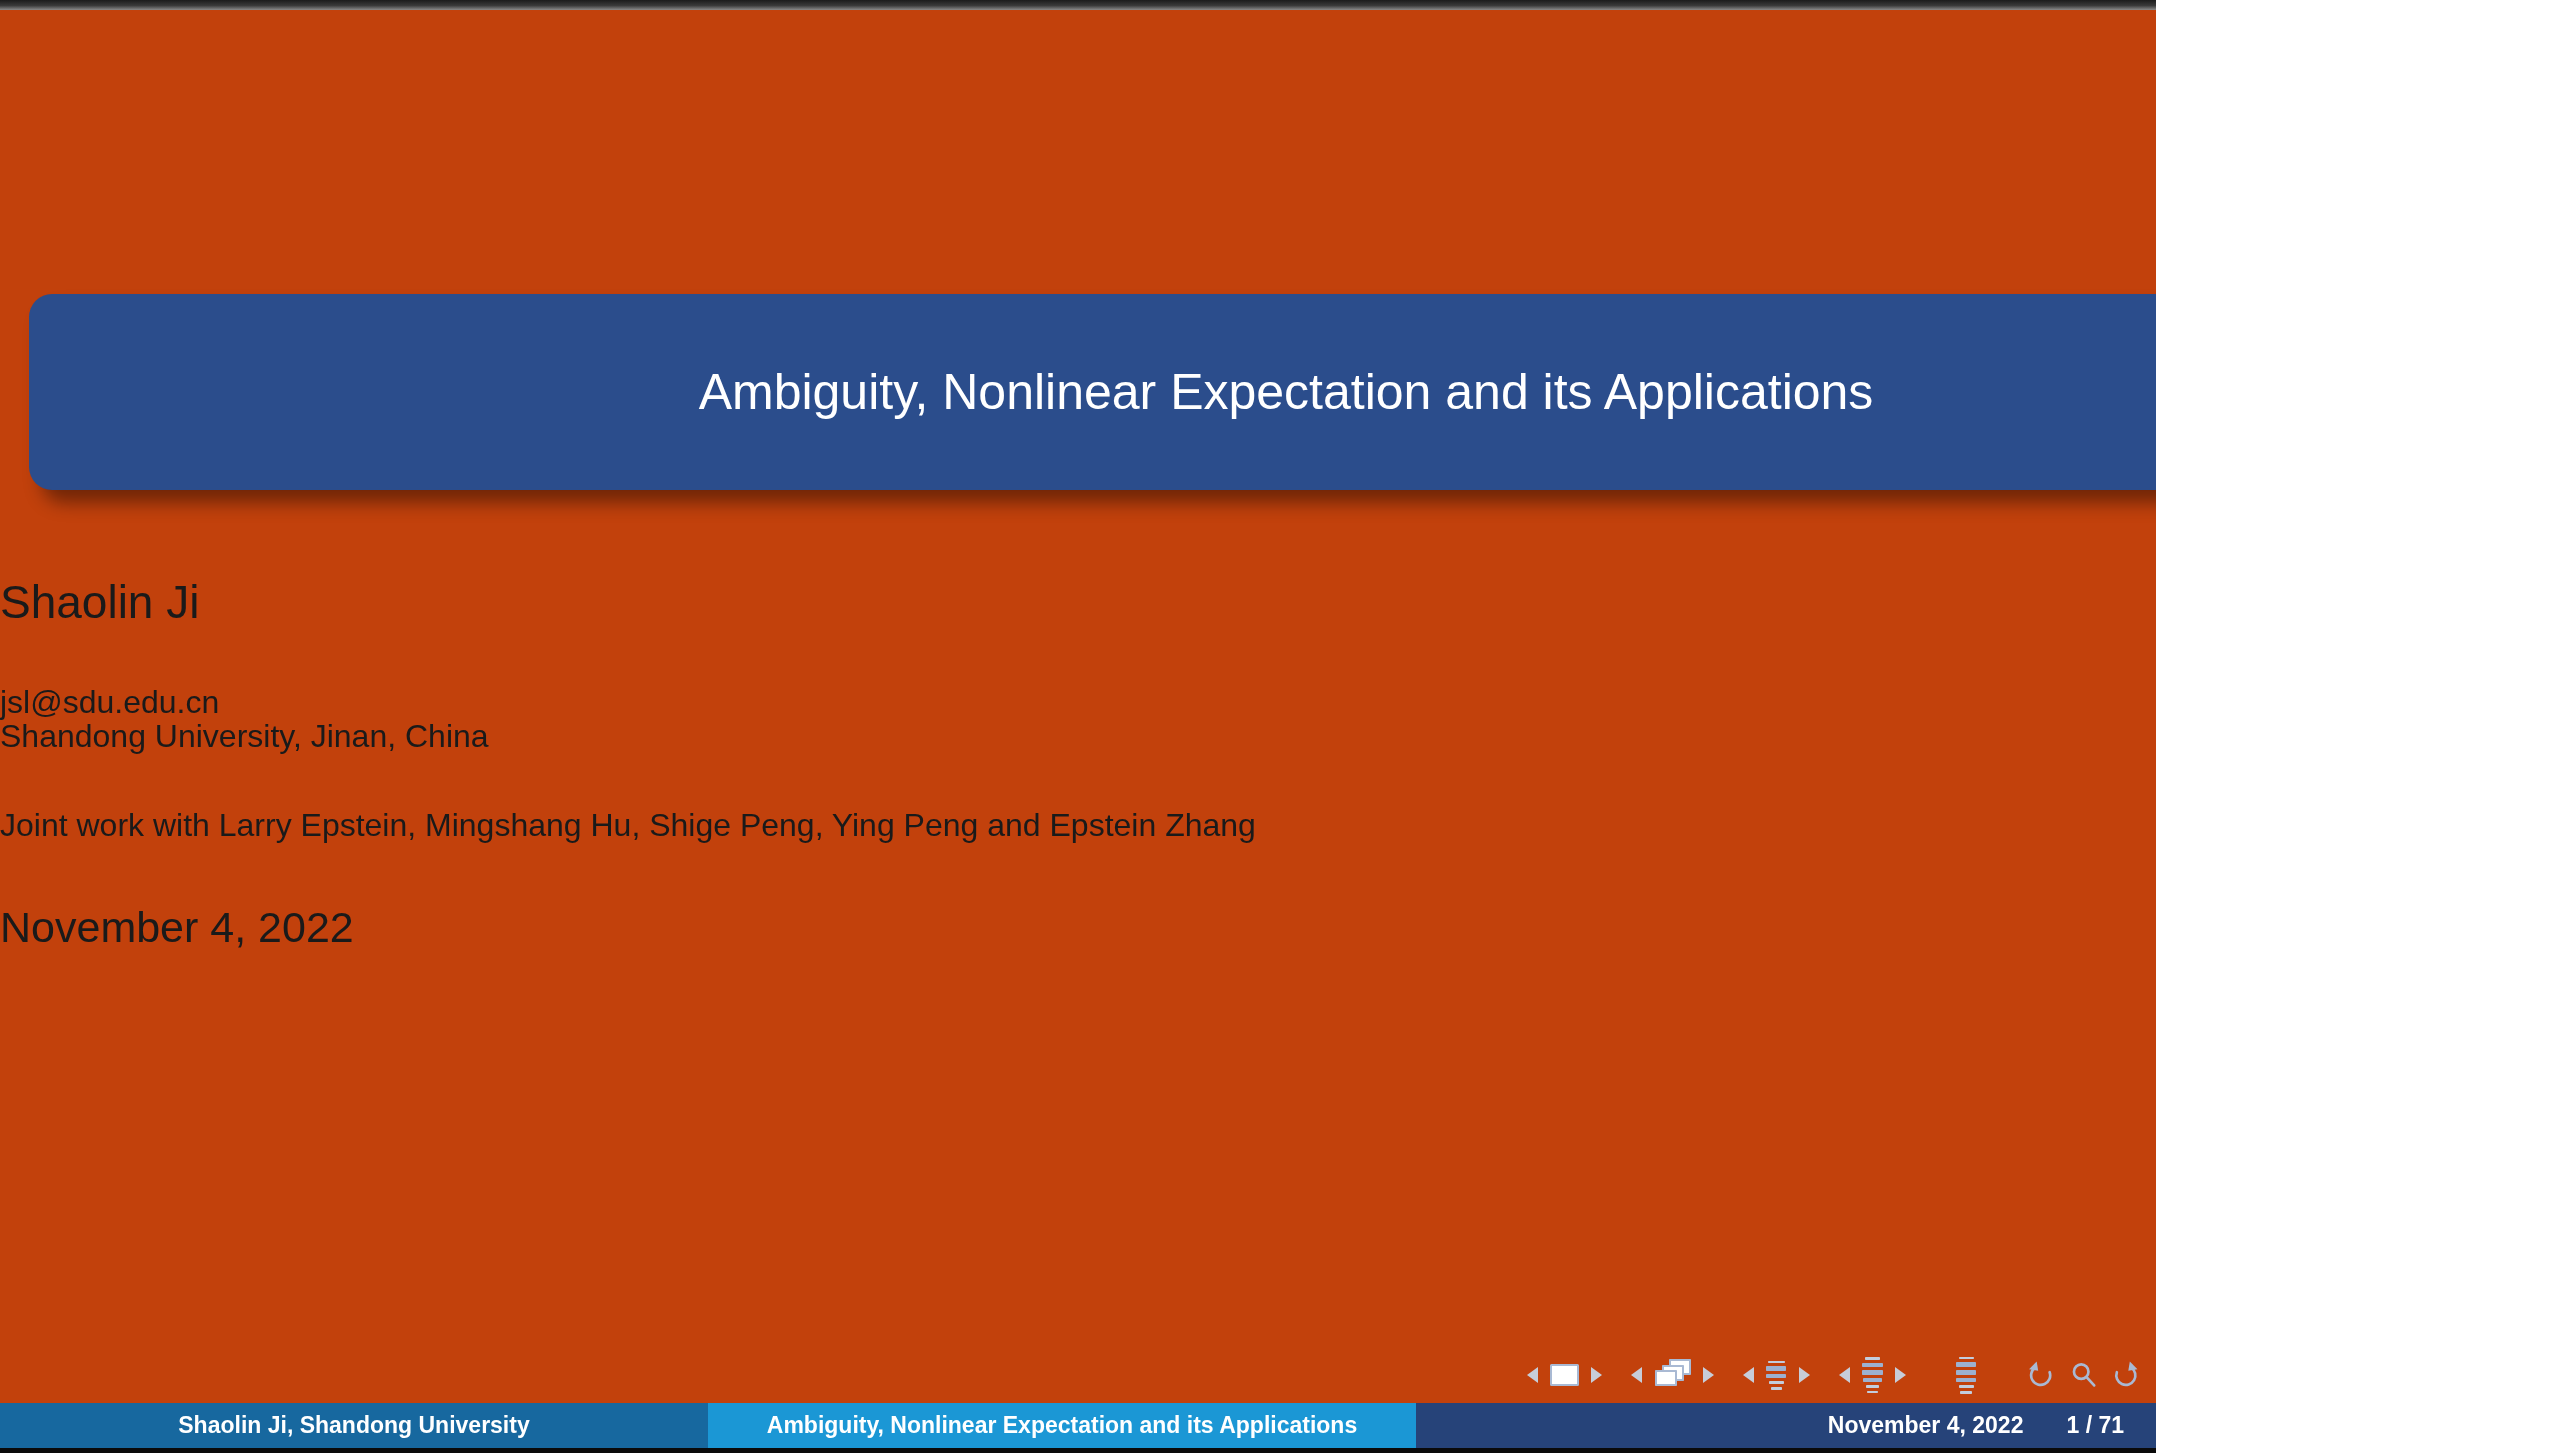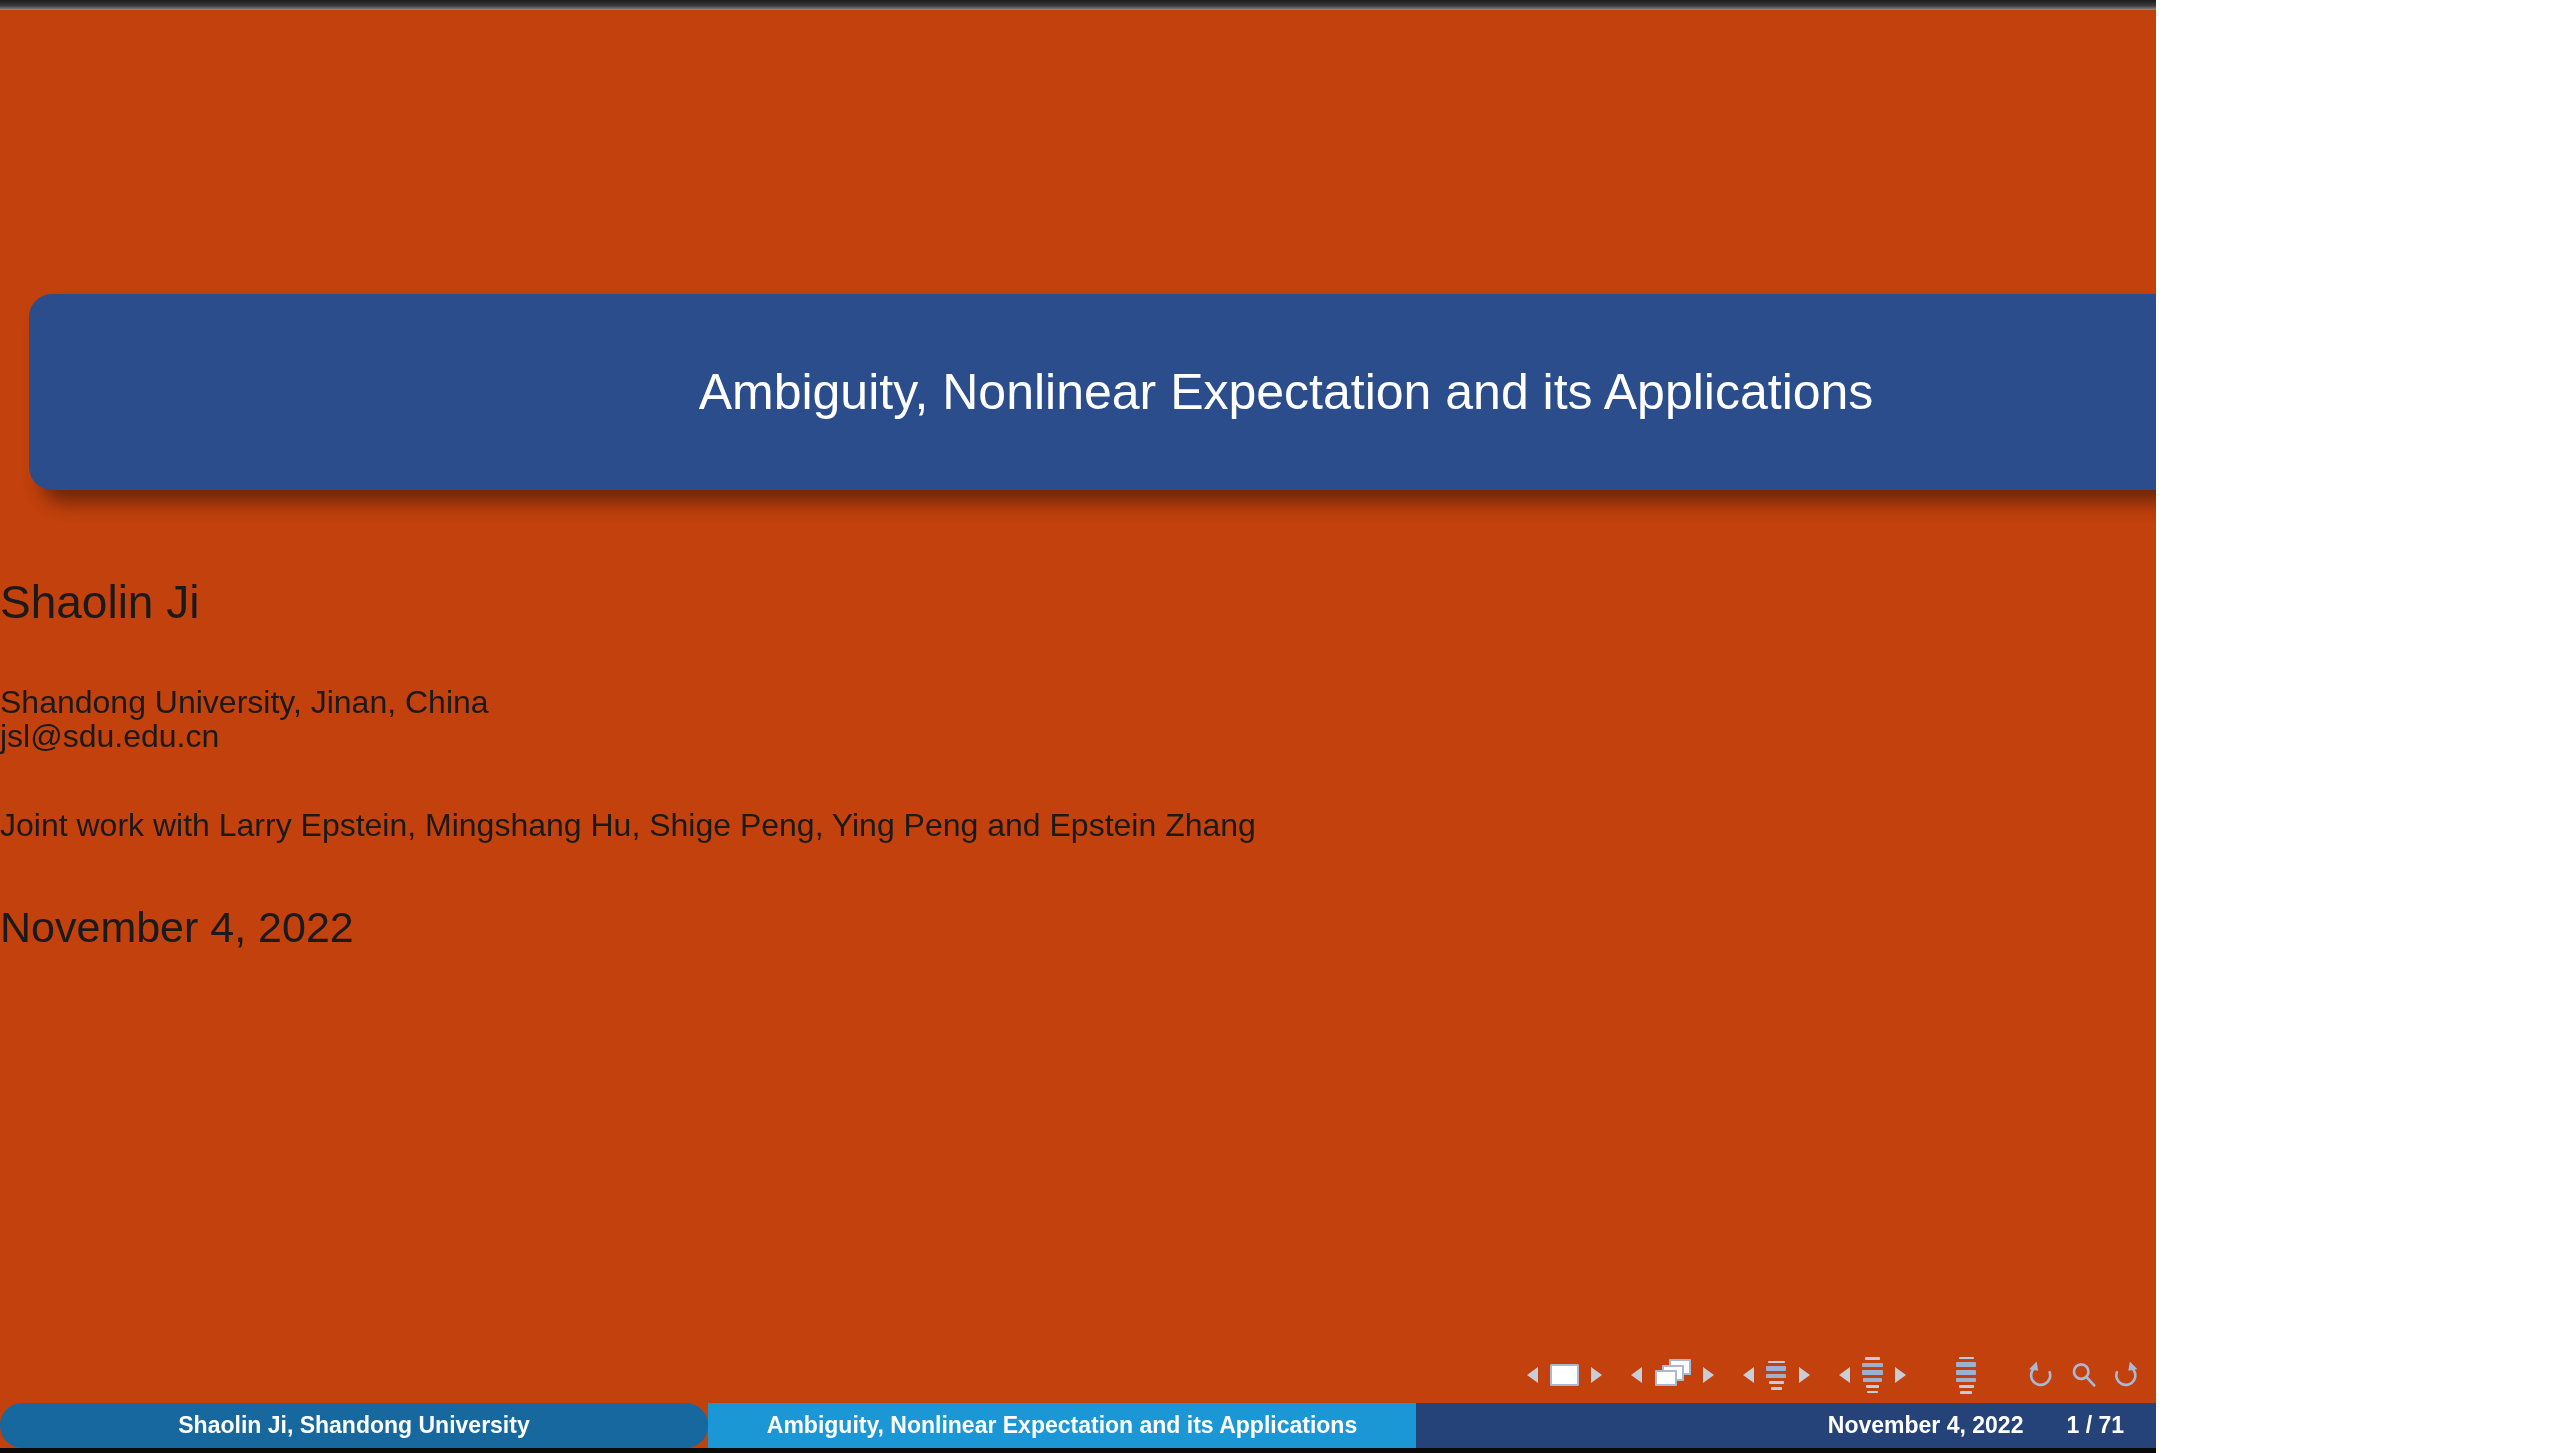--- a/index.html
+++ b/index.html
@@ -65,43 +65,43 @@
   .h3{height:2.3px;}.h4{height:3.1px;}.h5{height:3.8px;}.h6{height:4.6px;}
   .nav-svg{stroke:var(--nav-icon,#a9b9d3);fill:none;stroke-width:3.5;stroke-linecap:round;}
   .nav-svg .fillhead{fill:var(--nav-icon,#a9b9d3);stroke:none;}
   
   .footer{
     position:absolute;left:0;right:0;bottom:5.3px;height:45px;
     display:flex;color:var(--footer-text,#ffffff);
     font-size:23px;font-weight:bold;
   }
   .footer .sect{flex:1 1 0;display:flex;align-items:center;justify-content:center;}
-  .footer .sect-left{background:var(--footer-left-bg,#17689f);border-radius:22px;}
+  .footer .sect-left{background:var(--footer-left-bg,#17689f);}
   .footer .sect-center{background:var(--footer-center-bg,#1b97d5);}
   .footer .sect-right{
     background:var(--footer-right-bg,#264379);
     justify-content:flex-end;gap:43px;padding-right:32px;box-sizing:border-box;
   }
 </style>
 </head>
 <body>
 
 <div class="screen">
 
   <div class="top-strip"></div>
 
   <div class="title-box">
     <div class="title">Ambiguity, Nonlinear Expectation and its Applications</div>
   </div>
 
   <div class="line author">Shaolin Ji</div>
 
   <div class="line contact">
+    <div>jsl@sdu.edu.cn</div>
     <div>Shandong University, Jinan, China</div>
-    <div>jsl@sdu.edu.cn</div>
   </div>
 
   <div class="line joint">Joint work with Larry Epstein, Mingshang Hu, Shige Peng, Ying Peng and Epstein Zhang</div>
 
   <div class="line date">November 4, 2022</div>
 
   <div class="nav-row">
 
     <div class="nav-group">
       <span class="nav-btn tri tri-left"></span>

